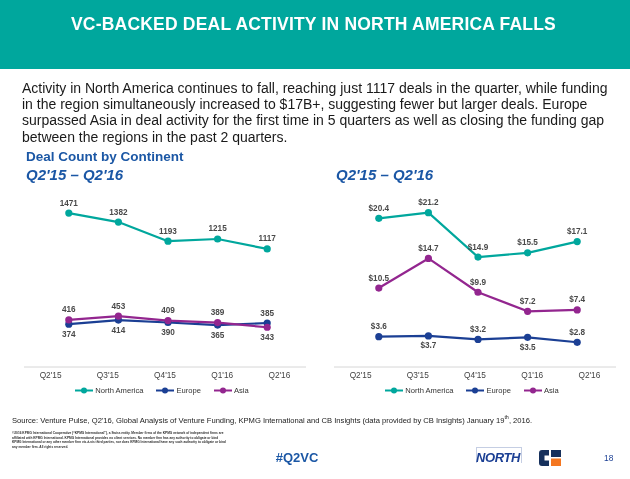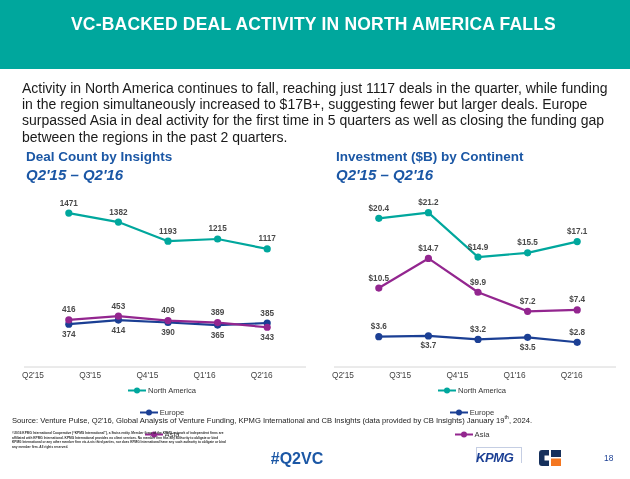--- a/index.html
+++ b/index.html
@@ -77,33 +77,33 @@
   .plot svg { display: block; }
 
   .axis-labels {
     position: absolute;
     left: 10px; top: 230px;
     width: 286px;
     display: flex;
   }
   .axis-labels span {
     flex: 1 1 0;
+    text-align: center;
     font-size: 8.3px;
     color: #444;
   }
 
   .legend {
     position: absolute;
     left: 0; top: 246px;
     width: 300px;
     display: flex;
     justify-content: center;
     gap: 13px;
     align-items: center;
-    flex-direction: column;
   }
   .legend-item { display: flex; align-items: center; gap: 2px; }
   .legend-mark { display: block; }
   .legend-text { font-size: 7.6px; color: #333; }
 
   
   .source {
     position: absolute;
     left: 12px; top: 414px;
     font-size: 7.6px;
@@ -121,21 +121,21 @@
     font-weight: bold;
     color: #2b2b2b;
   }
 
   
   .hashtag {
     position: absolute;
     left: 237px; top: 450px;
     width: 120px;
     text-align: center;
-    font-size: 16px;
+    font-size: 13px;
     font-weight: bold;
     color: #1b57a5;
   }
   .kpmg-logo {
     position: absolute;
     left: 476px; top: 450px;
     font-size: 13px;
     font-weight: bold;
     font-style: italic;
     color: #1b3f94;
@@ -169,21 +169,21 @@
 <div class="slide">
 
   <div class="header-band"></div>
   <div class="header-title">
     <span>VC-BACKED DEAL ACTIVITY IN NORTH AMERICA FALLS</span>
   </div>
 
   <div class="intro">Activity in North America continues to fall, reaching just 1117 deals in the quarter, while funding in the region simultaneously increased to $17B+, suggesting fewer but larger deals. Europe surpassed Asia in deal activity for the first time in 5 quarters as well as closing the funding gap between the regions in the past 2 quarters.</div>
 
   <div class="panel panel-left">
-    <div class="panel-title">Deal Count by Insights</div>
+    <div class="panel-title">Deal Count by Continent</div>
     <div class="panel-sub">Q2'15 – Q2'16</div>
     <div class="plot">
       <svg id="svg-deal-count" width="286" height="184" viewBox="0 0 286 184">
           <line x1="2" y1="183" x2="284" y2="183" stroke="#d6d6d6" stroke-width="1"></line>
           <path d="M 46.8 29.06124999999999 L 96.39999999999999 38.0725 L 146 57.20875 L 195.60000000000002 54.981249999999996 L 245.20000000000002 64.90375" fill="none" stroke="#00a79d" stroke-width="2.2" stroke-linejoin="round" stroke-linecap="round"></path>
           <path d="M 46.8 140.1325 L 96.39999999999999 136.08249999999998 L 146 138.5125 L 195.60000000000002 141.04375 L 245.20000000000002 139.01875" fill="none" stroke="#1b3f94" stroke-width="2.2" stroke-linejoin="round" stroke-linecap="round"></path>
           <path d="M 46.8 135.88 L 96.39999999999999 132.13375 L 146 136.58875 L 195.60000000000002 138.61374999999998 L 245.20000000000002 143.27125" fill="none" stroke="#93268f" stroke-width="2.2" stroke-linejoin="round" stroke-linecap="round"></path>
           <circle cx="46.8" cy="29.06124999999999" r="3.6" fill="#00a79d"></circle>
           <circle cx="96.39999999999999" cy="38.0725" r="3.6" fill="#00a79d"></circle>
           <circle cx="146" cy="57.20875" r="3.6" fill="#00a79d"></circle>
@@ -242,21 +242,20 @@
         <svg class="legend-mark" width="18" height="9">
           <line x1="0" y1="4.5" x2="18" y2="4.5" stroke="#93268f" stroke-width="2"></line>
           <circle cx="9" cy="4.5" r="3" fill="#93268f"></circle>
         </svg>
         <span class="legend-text">Asia</span>
       </div>
     </div>
   </div>
 
   <div class="panel panel-right">
-    <div class="panel-title">Investment ($B) by Continent</div>
     <div class="panel-sub">Q2'15 – Q2'16</div>
     <div class="plot">
       <svg id="svg-investment" width="286" height="184" viewBox="0 0 286 184">
           <line x1="2" y1="183" x2="284" y2="183" stroke="#d6d6d6" stroke-width="1"></line>
           <path d="M 46.8 34.31304347826087 L 96.39999999999999 28.678260869565214 L 146 73.05217391304348 L 195.60000000000002 68.82608695652175 L 245.20000000000002 57.55652173913043" fill="none" stroke="#00a79d" stroke-width="2.2" stroke-linejoin="round" stroke-linecap="round"></path>
           <path d="M 46.8 152.64347826086956 L 96.39999999999999 151.9391304347826 L 146 155.4608695652174 L 195.60000000000002 153.34782608695653 L 245.20000000000002 158.27826086956523" fill="none" stroke="#1b3f94" stroke-width="2.2" stroke-linejoin="round" stroke-linecap="round"></path>
           <path d="M 46.8 104.04347826086956 L 96.39999999999999 74.4608695652174 L 146 108.26956521739132 L 195.60000000000002 127.28695652173914 L 245.20000000000002 125.87826086956521" fill="none" stroke="#93268f" stroke-width="2.2" stroke-linejoin="round" stroke-linecap="round"></path>
           <circle cx="46.8" cy="34.31304347826087" r="3.6" fill="#00a79d"></circle>
           <circle cx="96.39999999999999" cy="28.678260869565214" r="3.6" fill="#00a79d"></circle>
           <circle cx="146" cy="73.05217391304348" r="3.6" fill="#00a79d"></circle>
@@ -315,27 +314,27 @@
         <svg class="legend-mark" width="18" height="9">
           <line x1="0" y1="4.5" x2="18" y2="4.5" stroke="#93268f" stroke-width="2"></line>
           <circle cx="9" cy="4.5" r="3" fill="#93268f"></circle>
         </svg>
         <span class="legend-text">Asia</span>
       </div>
     </div>
   </div>
 
   <div class="source">
-    <span>Source: Venture Pulse, Q2'16, Global Analysis of Venture Funding, KPMG International and CB Insights (data provided by CB Insights) January 19</span><sup>th</sup><span>, 2024.</span>
+    <span>Source: Venture Pulse, Q2'16, Global Analysis of Venture Funding, KPMG International and CB Insights (data provided by CB Insights) January 19</span><sup>th</sup><span>, 2016.</span>
   </div>
 
   <div class="fineprint">©2016 KPMG International Cooperative (“KPMG International”), a Swiss entity. Member firms of the KPMG network of independent firms are affiliated with KPMG International. KPMG International provides no client services. No member firm has any authority to obligate or bind KPMG International or any other member firm vis-à-vis third parties, nor does KPMG International have any such authority to obligate or bind any member firm. All rights reserved.</div>
 
   <div class="hashtag">#Q2VC</div>
-  <div class="kpmg-logo">KPMG</div>
+  <div class="kpmg-logo">NORTH</div>
   <svg class="cb-logo" viewBox="0 0 22 16">
     <path d="M10 0 H3 A3 3 0 0 0 0 3 V13 A3 3 0 0 0 3 16 H10 V10.5 H5.5 V5.5 H10 Z" fill="#16305c"></path>
     <rect x="12" y="0" width="10" height="7" fill="#16305c"></rect>
     <rect x="12" y="8.5" width="10" height="7.5" fill="#f47721"></rect>
   </svg>
   <div class="page-num">18</div>
 
 </div>
 
 </body></html>

